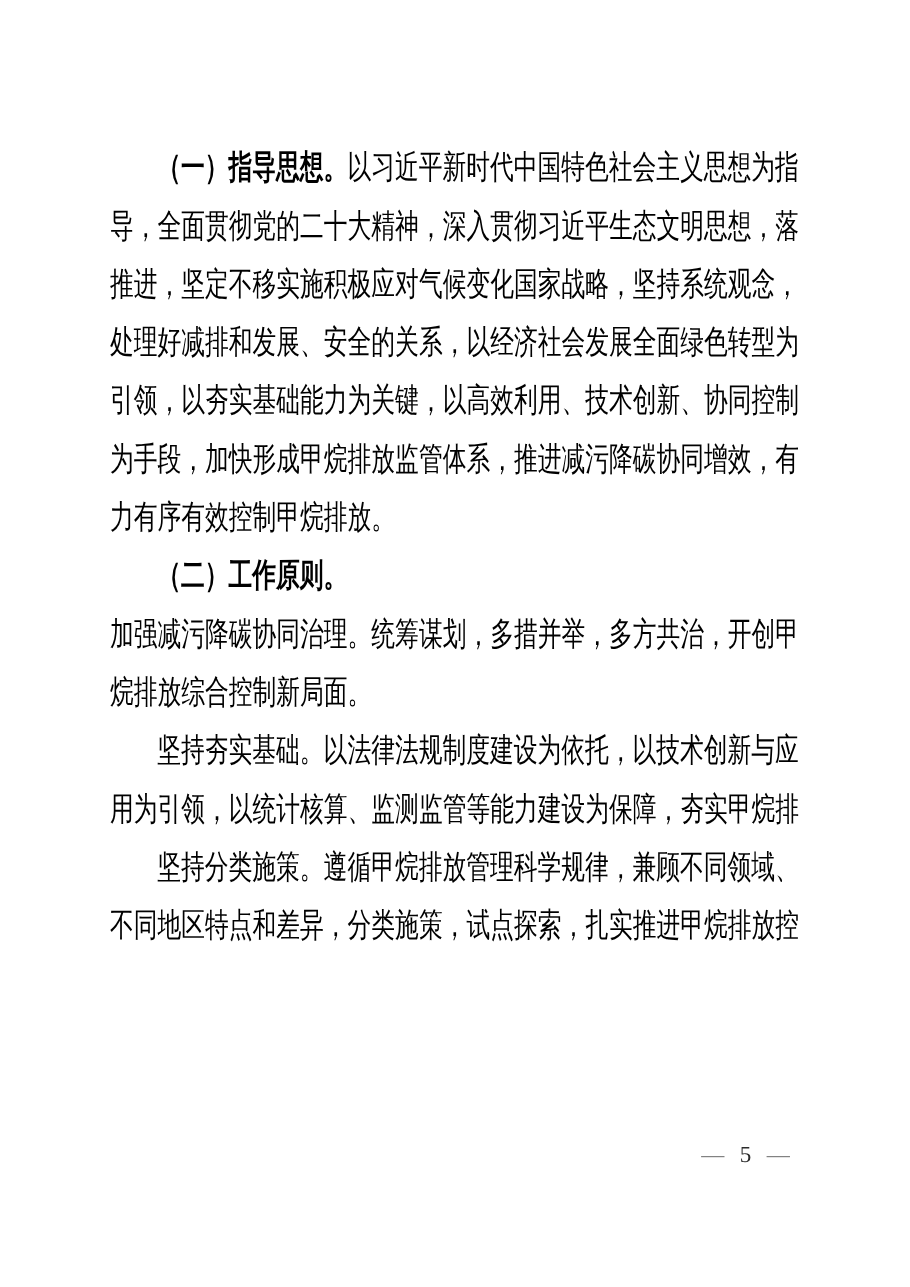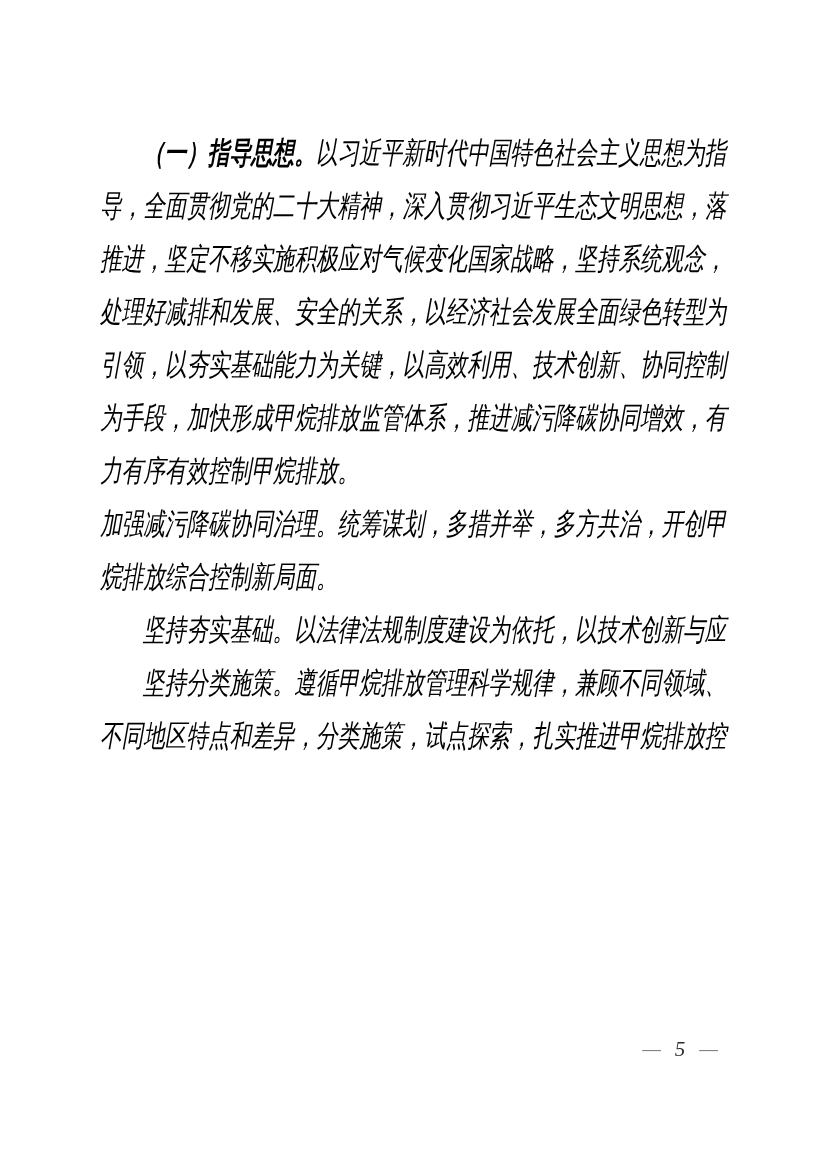--- a/index.html
+++ b/index.html
@@ -11,21 +11,20 @@
     overflow: hidden;
     font-family: "Liberation Serif", "DejaVu Serif", serif;
     color: #000000;
   }
   .page {
     position: relative;
     width: 827px;
     height: 1170px;
     background: #ffffff;
     overflow: hidden;
-    font-style: italic;
   }
   .content {
     position: absolute;
     left: 100px;
     top: 126px;
     width: 627px;
   }
   .line {
     height: 53px;
     line-height: 53px;
@@ -71,25 +70,27 @@
   <div class="content">
 
     <div class="line indent"><span class="line-inner"><span class="hd">（一）指导思想。</span><span>以习近平新时代中国特色社会主义思想为指</span></span></div>
     <div class="line"><span class="line-inner"><span>导，全面贯彻党的二十大精神，深入贯彻习近平生态文明思想，落</span></span></div>
     <div class="line"><span class="line-inner"><span>推进，坚定不移实施积极应对气候变化国家战略，坚持系统观念，</span></span></div>
     <div class="line"><span class="line-inner"><span>处理好减排和发展、安全的关系，以经济社会发展全面绿色转型为</span></span></div>
     <div class="line"><span class="line-inner"><span>引领，以夯实基础能力为关键，以高效利用、技术创新、协同控制</span></span></div>
     <div class="line"><span class="line-inner"><span>为手段，加快形成甲烷排放监管体系，推进减污降碳协同增效，有</span></span></div>
     <div class="line"><span class="line-inner"><span>力有序有效控制甲烷排放。</span></span></div>
 
+    <div class="line indent"><span class="line-inner"><span class="hd">（二）工作原则。</span><span></span></span></div>
 
     <div class="line"><span class="line-inner"><span>加强减污降碳协同治理。统筹谋划，多措并举，多方共治，开创甲</span></span></div>
     <div class="line"><span class="line-inner"><span>烷排放综合控制新局面。</span></span></div>
 
     <div class="line indent"><span class="line-inner"><span>坚持夯实基础。以法律法规制度建设为依托，以技术创新与应</span></span></div>
+    <div class="line"><span class="line-inner"><span>用为引领，以统计核算、监测监管等能力建设为保障，夯实甲烷排</span></span></div>
 
     <div class="line indent"><span class="line-inner"><span>坚持分类施策。遵循甲烷排放管理科学规律，兼顾不同领域、</span></span></div>
     <div class="line"><span class="line-inner"><span>不同地区特点和差异，分类施策，试点探索，扎实推进甲烷排放控</span></span></div>
 
   </div>
 
   <div class="pagenum">
     <span class="dash">—</span>
     <span class="num">5</span>
     <span class="dash">—</span>

